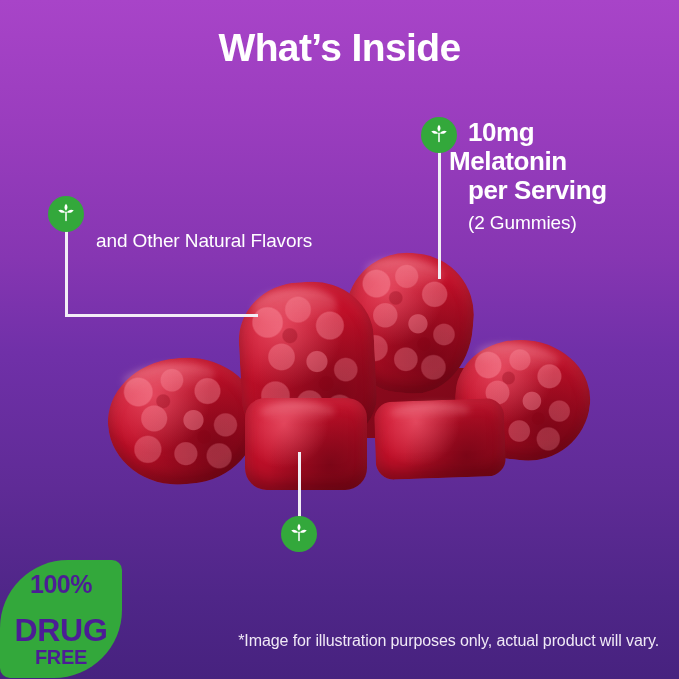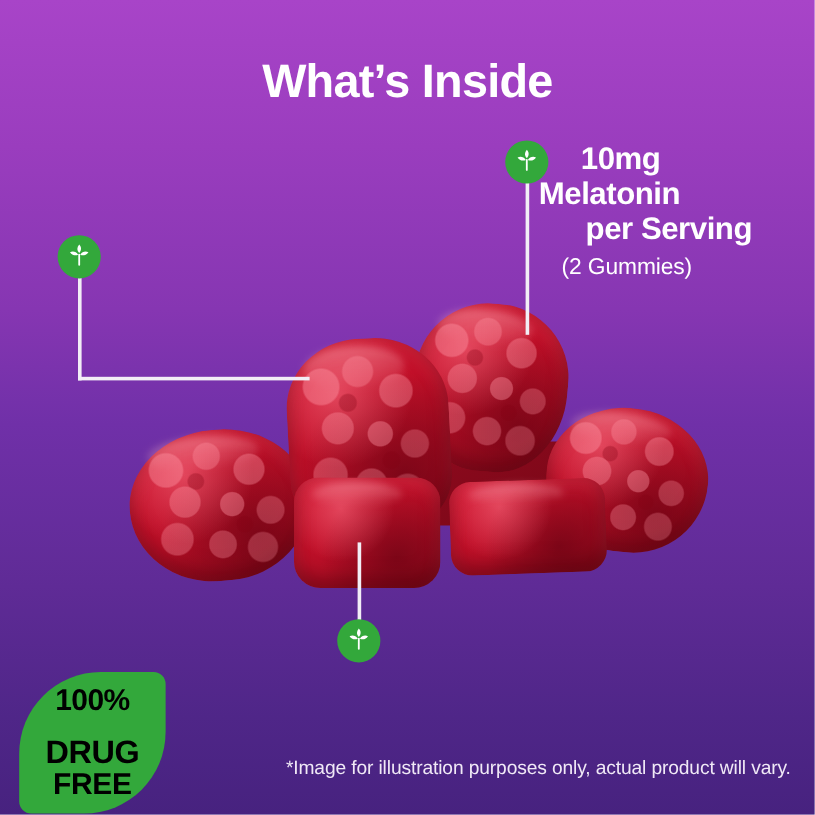--- a/index.html
+++ b/index.html
@@ -25,21 +25,20 @@
   }
 
   
   #title {
     position:absolute; left:0; top:26px; width:679px;
     text-align:center;
     color:#ffffff;
     font-size:39px;
     font-weight:bold;
     letter-spacing:-0.6px;
-    margin-top:21px;
   }
 
   
   .leaf-icon {
     position:absolute;
     width:36px; height:36px;
     border-radius:50%;
     background:#33a83b;
     display:flex; align-items:center; justify-content:center;
   }
@@ -158,34 +157,34 @@
   #g-fill {
     left:340px; top:368px; width:165px; height:70px;
     border-radius:22px;
     background:linear-gradient(150deg,#8f0a1e 0%,#760716 100%);
     box-shadow:none;
   }
 
   
   #drugfree {
     position:absolute;
-    left:16px; top:560px;
+    left:0; top:560px;
     width:122px; height:118px;
     background:#33a83b;
     border-radius:68px 10px 68px 10px;
     display:flex; flex-direction:column;
     align-items:center; justify-content:center;
-    color:#000000;
+    color:#4c1d95;
     font-weight:bold;
     line-height:1.0;
     text-align:center;
   }
   #drugfree .l1 { font-size:25px; letter-spacing:-0.5px; }
-  #drugfree .l2 { font-size:27px; letter-spacing:-0.3px; margin-top:17px; }
-  #drugfree .l3 { font-size:25px; letter-spacing:-0.3px; margin-top:1px; }
+  #drugfree .l2 { font-size:32px; letter-spacing:-0.3px; margin-top:17px; }
+  #drugfree .l3 { font-size:20px; letter-spacing:-0.3px; margin-top:1px; }
 
   
   #disclaimer {
     position:absolute;
     right:20px; bottom:29px;
     color:#f0e9f6;
     font-size:16px;
     letter-spacing:-0.1px;
     white-space:nowrap;
   }
@@ -212,35 +211,36 @@
   <div class="leaf-icon" style="left:48px; top:196px;">
     <svg viewBox="0 0 24 24" aria-hidden="true">
       <path fill="#ffffff" d="M12 2.6c1.9 1.9 1.9 4.6 0 6.5-1.9-1.9-1.9-4.2 0-6.5z"></path>
       <path fill="#ffffff" d="M11.2 10.4c-2.3 1.1-5 .3-6.3-1.9 2.3-1.1 4.9-.4 6.3 1.9z"></path>
       <path fill="#ffffff" d="M12.8 10.4c2.3 1.1 5 .3 6.3-1.9-2.3-1.1-4.9-.4-6.3 1.9z"></path>
       <rect fill="#ffffff" x="11.3" y="9.6" width="1.4" height="9.2" rx=".7"></rect>
     </svg>
   </div>
 
 
+  <div class="callout-sub" style="left:96px; top:230px;">and Other Natural Flavors</div>
 
   <div class="line-v" style="left:438px; top:152px; height:127px;"></div>
 
   <div class="leaf-icon" style="left:421px; top:117px;">
     <svg viewBox="0 0 24 24" aria-hidden="true">
       <path fill="#ffffff" d="M12 2.6c1.9 1.9 1.9 4.6 0 6.5-1.9-1.9-1.9-4.2 0-6.5z"></path>
       <path fill="#ffffff" d="M11.2 10.4c-2.3 1.1-5 .3-6.3-1.9 2.3-1.1 4.9-.4 6.3 1.9z"></path>
       <path fill="#ffffff" d="M12.8 10.4c2.3 1.1 5 .3 6.3-1.9-2.3-1.1-4.9-.4-6.3 1.9z"></path>
       <rect fill="#ffffff" x="11.3" y="9.6" width="1.4" height="9.2" rx=".7"></rect>
     </svg>
   </div>
 
-  <div class="callout-title" style="left:468px; top:118px;margin-left:16px;">10mg</div>
+  <div class="callout-title" style="left:468px; top:118px;">10mg</div>
   <div class="callout-title" style="left:449px; top:147px;">Melatonin</div>
-  <div class="callout-title" style="left:488px; top:176px;">per Serving</div>
+  <div class="callout-title" style="left:468px; top:176px;">per Serving</div>
   <div class="callout-sub" style="left:468px; top:212px;text-align:center;">(2 Gummies)</div>
 
   <div class="line-v" style="left:298px; top:452px; height:70px;"></div>
 
   <div class="leaf-icon" style="left:281px; top:516px;">
     <svg viewBox="0 0 24 24" aria-hidden="true">
       <path fill="#ffffff" d="M12 2.6c1.9 1.9 1.9 4.6 0 6.5-1.9-1.9-1.9-4.2 0-6.5z"></path>
       <path fill="#ffffff" d="M11.2 10.4c-2.3 1.1-5 .3-6.3-1.9 2.3-1.1 4.9-.4 6.3 1.9z"></path>
       <path fill="#ffffff" d="M12.8 10.4c2.3 1.1 5 .3 6.3-1.9-2.3-1.1-4.9-.4-6.3 1.9z"></path>
       <rect fill="#ffffff" x="11.3" y="9.6" width="1.4" height="9.2" rx=".7"></rect>

